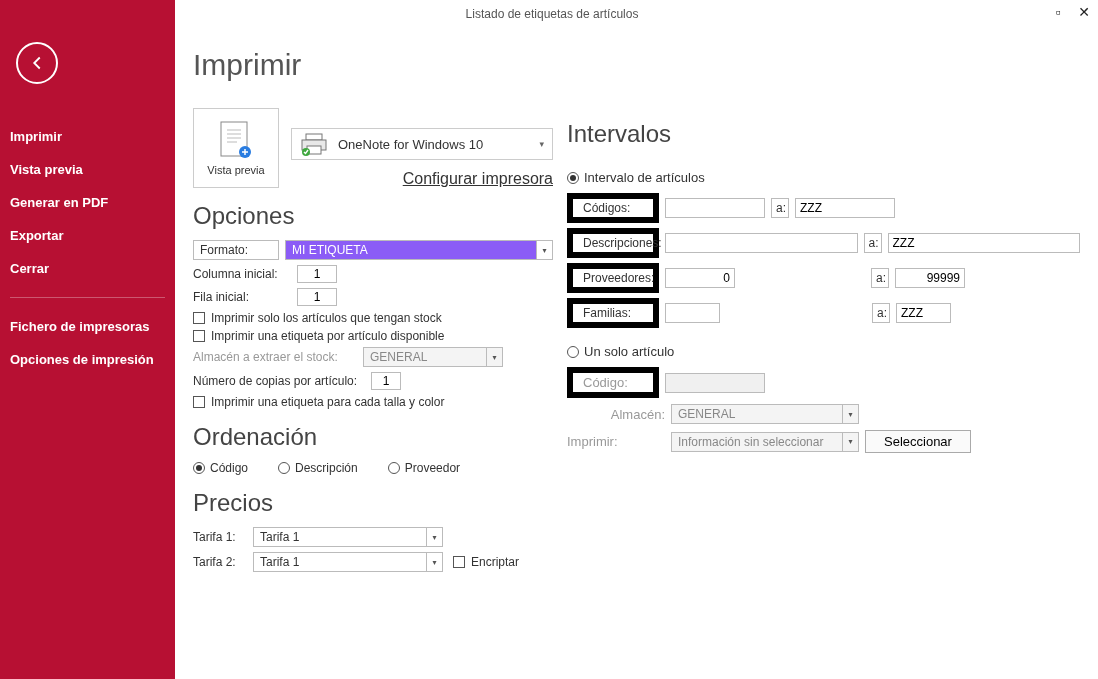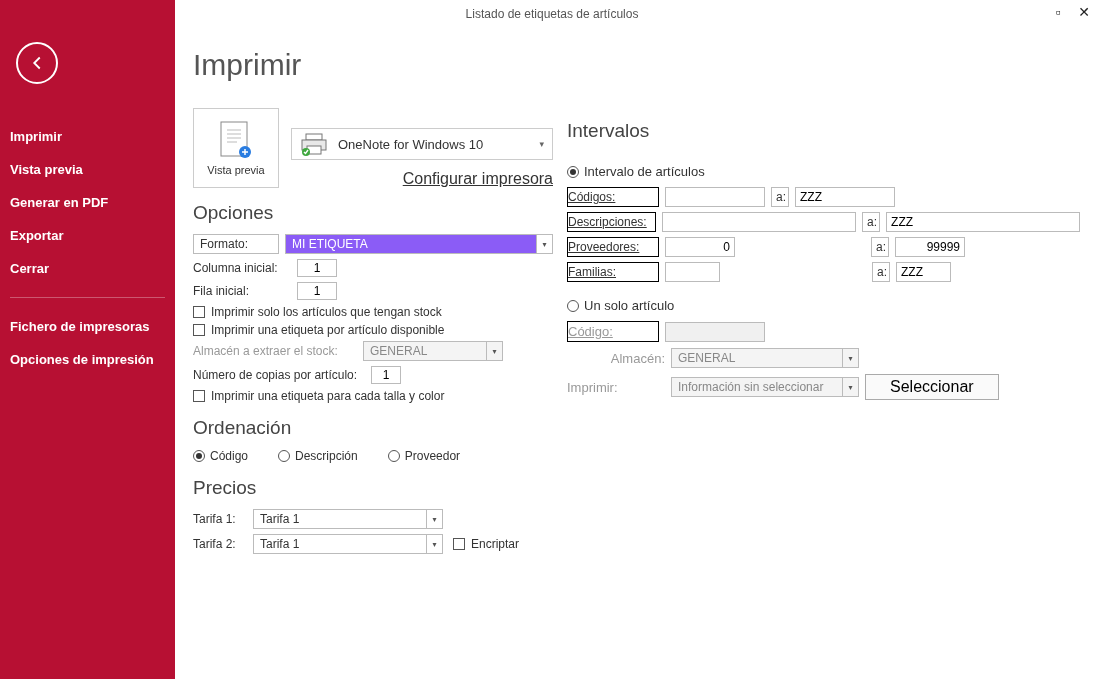--- a/index.html
+++ b/index.html
@@ -30,21 +30,21 @@
 
 
 .print-row { display: flex; gap: 12px; align-items: stretch; }
 .preview-box { border: 1px solid #ccc; width: 86px; height: 80px; display: flex; flex-direction: column; align-items: center; justify-content: center; gap: 4px; }
 .preview-box .lbl { font-size: 11px; color: #333; }
 .printer-box { border: 1px solid #ccc; flex: 1; height: 42px; display: flex; align-items: center; padding: 0 8px; gap: 10px; margin-top: 20px; position: relative; }
 .printer-wrap { flex:1; display:flex; flex-direction:column; }
 .printer-box .dd { position: absolute; right: 8px; font-size: 9px; color: #666; }
 .config-link { text-align: right; font-size: 16px; text-decoration: underline; color: #333; margin-top: 10px; display: block; }
 
-.sect-title { font-size: 19px; font-weight: 400; color: #444; margin-top: 14px; margin-bottom: 10px; }
+.sect-title { font-size: 24px; font-weight: 400; color: #444; margin-top: 14px; margin-bottom: 10px; }
 
 .form-row { display: flex; align-items: center; gap: 6px; margin-bottom: 5px; font-size: 12px; }
 .form-row .lbl { width: 98px; }
 .lbl-box { border: 1px solid #bbb; padding: 2px 6px; font-size: 12px; }
 .input-sm { border: 1px solid #bbb; height: 18px; width: 40px; text-align: center; font-size: 12px; }
 .input { border: 1px solid #bbb; height: 20px; padding: 0 4px; font-size: 12px; }
 .select { border: 1px solid #bbb; height: 20px; display: flex; align-items: center; padding: 0 4px 0 6px; font-size: 12px; position: relative; }
 .select .arr { position: absolute; right: 0; top: 0; bottom: 0; width: 16px; border-left: 1px solid #bbb; display: flex; align-items: center; justify-content: center; font-size: 8px; color: #555; }
 .select.hl { background: #8b5cf6; color: #fff; }
 .select.disabled { background: #f4f4f4; color: #888; }
@@ -53,23 +53,23 @@
 .radio-row { display: flex; gap: 30px; font-size: 12px; margin-top: 6px; }
 .radio-opt { display: flex; align-items: center; gap: 5px; }
 .radio { width: 12px; height: 12px; border: 1px solid #555; border-radius: 50%; flex-shrink:0; position: relative; }
 .radio.checked::after { content:""; position:absolute; left:2px; top:2px; width:6px; height:6px; background:#333; border-radius:50%; }
 
 .muted { color: #999; }
 
 
 .right-col .sect-title:first-child { margin-top: 12px; }
 .interval-grid .row { display: flex; align-items: center; gap: 6px; margin-bottom: 5px; font-size: 12px; }
-.label-box { border: 1px solid #000000; padding: 2px 0; width: 92px; text-decoration: underline; }
+.label-box { border: 6px solid #000000; padding: 2px 10px; width: 92px; }
 .a-box { border: 1px solid #bbb; padding: 2px 4px; width: 18px; text-align: center; }
-.btn { border: 1px solid #aaa; padding: 3px 24px; font-size: 16px; background: #fafafa; }
+.btn { border: 1px solid #aaa; padding: 3px 18px; font-size: 13px; background: #fafafa; }
 
 
 .doc-icon svg, .printer-icon svg { display:block; }
 
 </style>
 </head>
 <body>
 
 <div class="titlebar">
   <span class="title">Listado de etiquetas de artículos</span>

